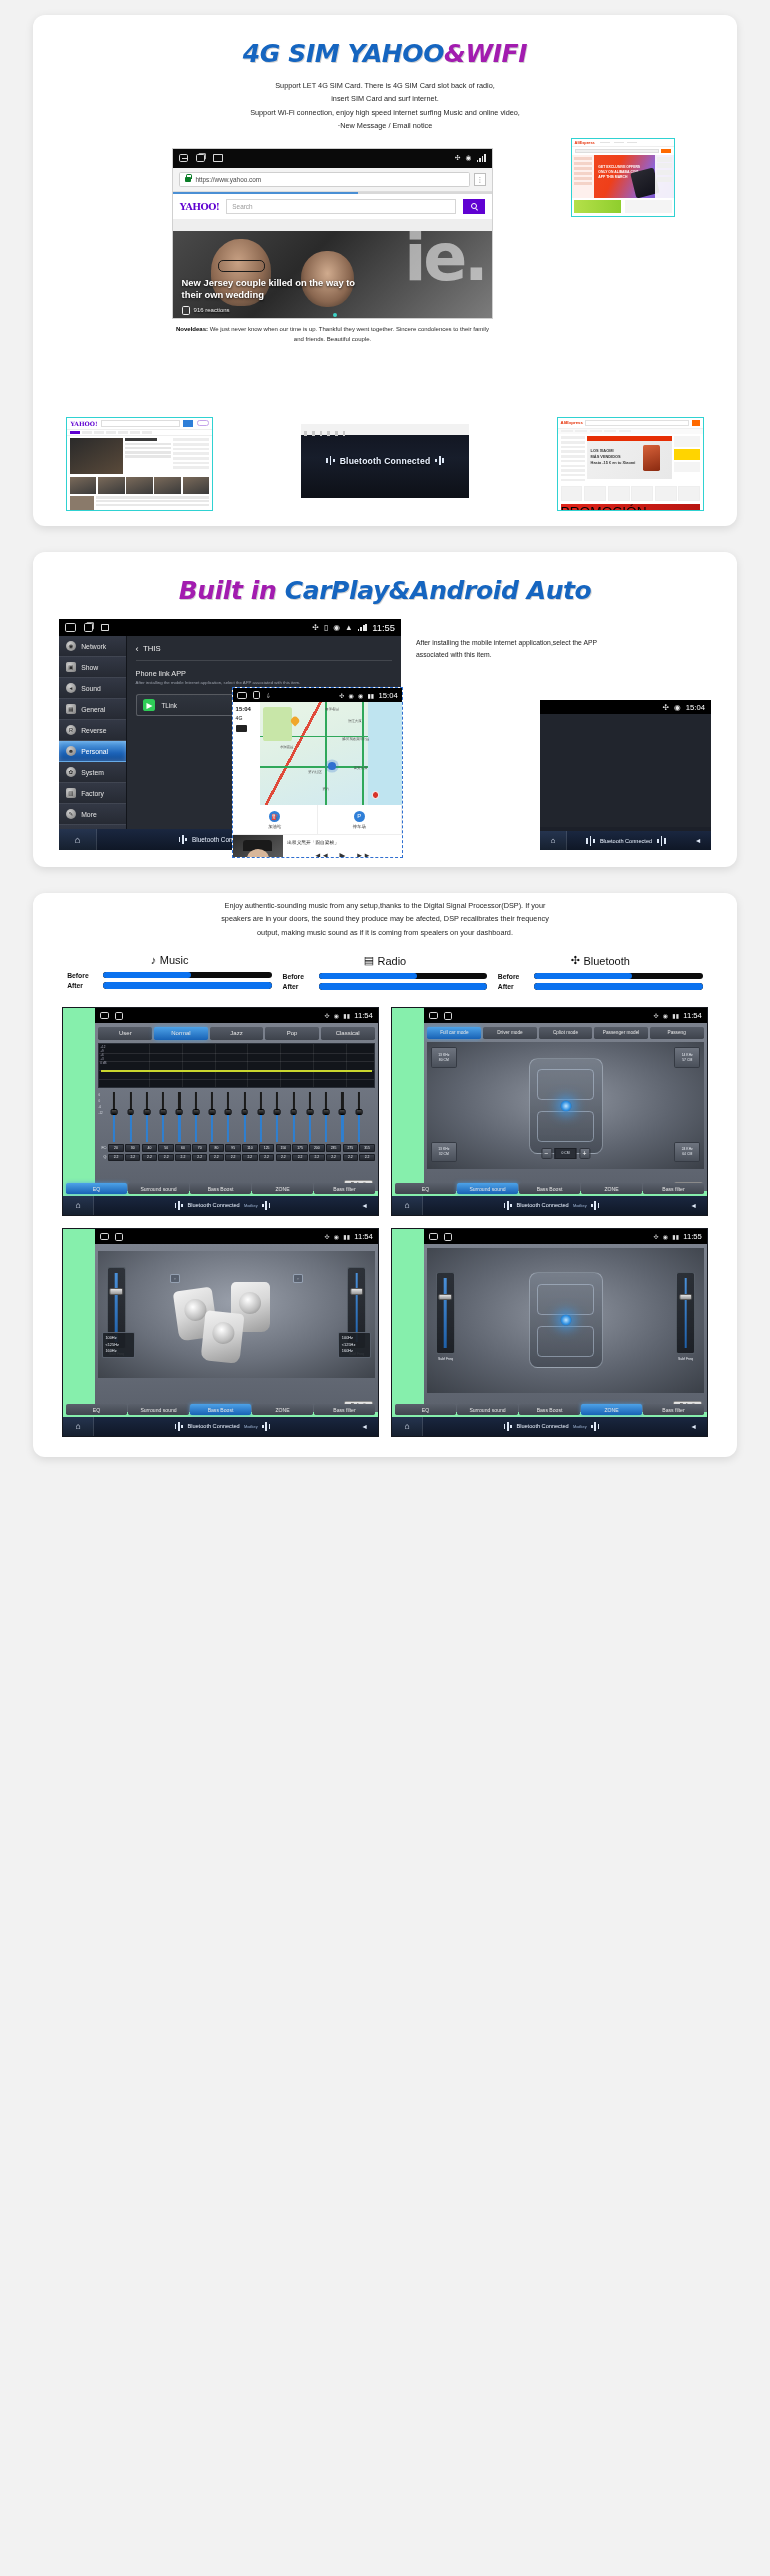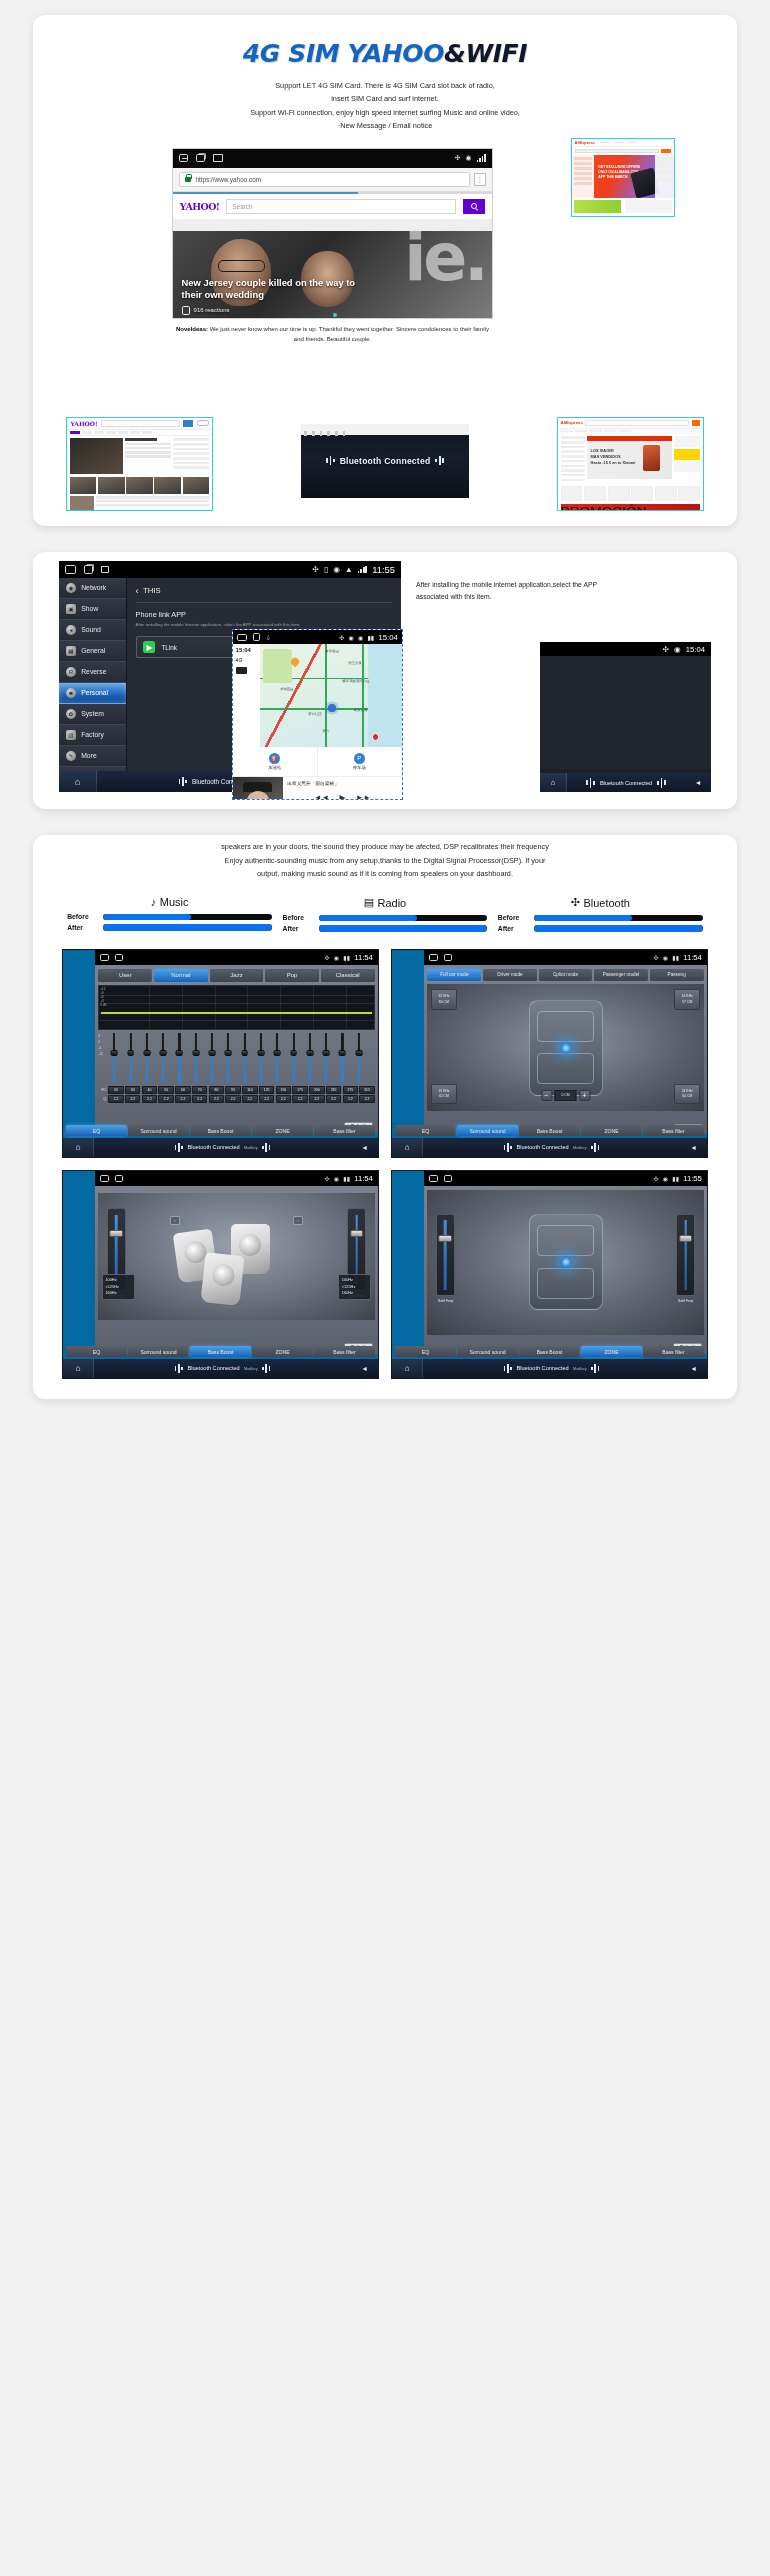--- a/index.html
+++ b/index.html
@@ -24,21 +24,21 @@
     text-align: center;
     font-family: "DejaVu Sans", sans-serif;
     font-weight: bold;
     font-style: italic;
     font-size: 25px;
     letter-spacing: -0.4px;
     color: #1565c0;
     text-shadow: 0.9px 0.9px 0 rgba(0,0,0,0.18);
     padding: 24px 8.6px 5.1px 8.6px;
   }
-  .sec-title .lite { color: #0f172a; }
+  .sec-title .lite { color: #a21caf; }
 
   .sec-desc {
     text-align: center;
     font-size: 7.3px;
     line-height: 1.85;
     color: #262626;
     padding: 5.1px 77px 6.8px 77px;
   }
   .sec-desc.wide { padding-left: 51px; padding-right: 51px; }
 
@@ -441,21 +441,21 @@
   .ba-track {
     flex: 1; height: 6.8px; border-radius: 3.4px; background: #0c0c0c; overflow: hidden;
   }
   .ba-fill { height: 100%; background: #0b72ef; border-radius: 3.4px; }
 
   .grid2 {
     display: grid; grid-template-columns: 1fr 1fr; gap: 12px;
     padding: 12px 29px 20.5px 29px;
   }
   .screen {
-    background: #0369a1; border: 0.9px solid #15181f; overflow: hidden;
+    background: #86efac; border: 0.9px solid #15181f; overflow: hidden;
     width: 100%; height: 209px; position: relative; padding-left: 32px;
   }
   .sc-top {
     height: 15.4px; background: #000; display: flex; align-items: center; padding: 0 5.1px; gap: 6px;
   }
   .sc-top .rt { margin-left: auto; display: flex; align-items: center; gap: 4.3px; color: #ddd; font-size: 6px; }
   .sc-top .clk { color: #fff; font-size: 7.7px; }
   .sc-body { height: 168px; background: linear-gradient(180deg,#7c828e,#5b616c); padding: 3.4px; }
   .sc-bot {
     position: absolute; bottom: 0; left: 0; right: 0; height: 19px;
@@ -883,20 +883,21 @@
             <div></div>
             <div></div>
             <div></div>
         </div>
         <div class="ax-promo">PROMOCIÓN ANIVERSARIO   GUÍA DE LA PROMOCIÓN</div>
       </div>
     </div>
   </div>
 
   <div class="card">
+    <div class="sec-title"><span class="lite">Built in </span><span>CarPlay&amp;Android Auto</span></div>
 
     <div class="s2-stage">
 
       <div class="unit">
         <div class="unit-top">
           <span class="sq dots" style="width:11px;height:8.6px;border:1.1px solid #d8d8d8;border-radius:1.7px;display:inline-block;position:relative;"></span>
           <span class="sq stack" style="width:9.4px;height:9.4px;border:1.1px solid #d8d8d8;border-radius:1.7px;display:inline-block;box-shadow:1.7px -1.7px 0 -0.9px #d8d8d8;"></span>
           <span class="sq pic" style="width:8.6px;height:7.7px;border:1.1px solid #d8d8d8;border-radius:0.9px;display:inline-block;"></span>
           <span class="rt">
             <span>✣</span>
@@ -1081,22 +1082,22 @@
           </div>
           <div class="vol" style="font-size:6.8px;width:26px;">◄</div>
         </div>
       </div>
 
     </div>
   </div>
 
   <div class="card">
     <div class="sec-desc wide">
+      <div>Enjoy authentic-sounding music from any setup,thanks to the Digital Signal Processor(DSP). If your</div>
       <div>speakers are in your doors, the sound they produce may be afected, DSP recalibrates their frequency</div>
-      <div>Enjoy authentic-sounding music from any setup,thanks to the Digital Signal Processor(DSP). If your</div>
       <div>output, making music sound as if it is coming from spealers on your dashboard.</div>
     </div>
 
     <div class="modes">
       <div class="mode">
         <div class="mode-h">
           <span class="gl">♪</span>
           <span>Music</span>
         </div>
         <div class="ba-row">

